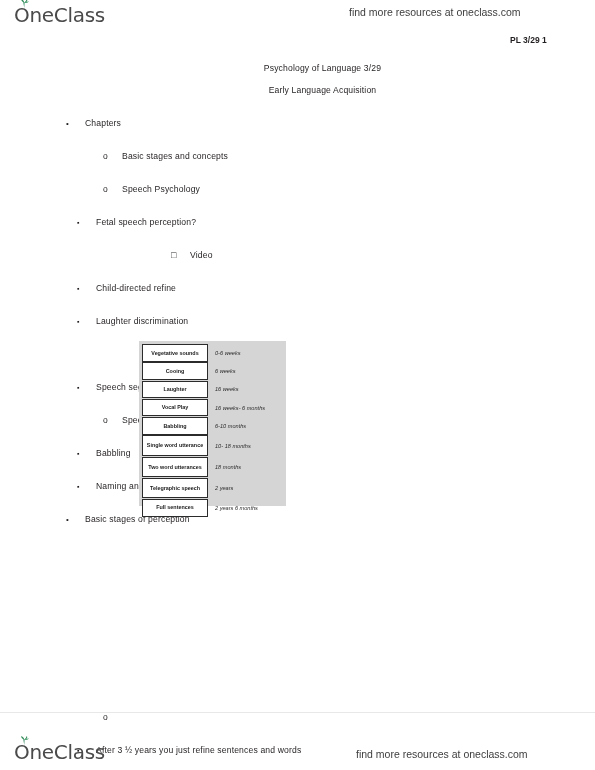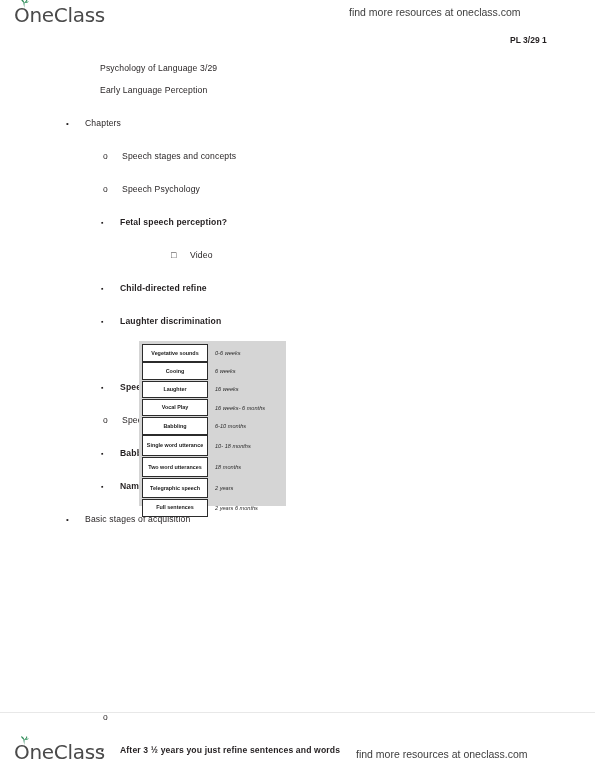--- a/index.html
+++ b/index.html
@@ -81,24 +81,24 @@
     position: absolute;
     display: inline-block;
     text-align: left;
   }
   .note-line .line-text {
     display: inline-block;
     text-align: right;
   }
 
   
-  .lvl-title  { margin-left: 100px; margin-bottom: 11px; }
+  .lvl-title  { margin-left: 50px; margin-bottom: 11px; text-align: center; }
   .lvl-1 { margin-left: 85px; }
   .lvl-2 { margin-left: 122px; }
-  .lvl-3 { margin-left: 120px; font-weight: bold; }
+  .lvl-3 { margin-left: 96px; }
   .lvl-4 { margin-left: 190px; }
 
   .lvl-1 .bullet-glyph { left: -19px; top: -0.5px; font-size: 8px; }
   .lvl-2 .bullet-glyph { left: -19px; top: 0px; font-size: 8.5px; }
   .lvl-3 .bullet-glyph { left: -19px; top: 0px; font-size: 7px; }
   .lvl-4 .bullet-glyph { left: -19px; top: -0.5px; font-size: 9px; }
 
   .gap-sm { height: 11px; }
 
   .row-space { margin-bottom: 11px; }
@@ -201,34 +201,34 @@
     </svg>
     <span>OneClass</span>
   </div>
   <div class="header-tagline">find more resources at oneclass.com</div>
   <div class="page-label">PL 3/29 1</div>
 </div>
 
 <div class="notes-body">
 
   <div class="note-line lvl-title">Psychology of Language 3/29</div>
-  <div class="note-line lvl-title">Early Language Perception</div>
+  <div class="note-line lvl-title">Early Language Acquisition</div>
 
   <div class="gap-sm"></div>
 
   <div class="note-line lvl-1 row-space">
     <span class="bullet-glyph">•</span>
     <span class="line-text">Chapters</span>
   </div>
 
   <div class="gap-sm"></div>
 
   <div class="note-line lvl-2 row-space">
     <span class="bullet-glyph">o</span>
-    <span class="line-text">Speech stages and concepts</span>
+    <span class="line-text">Basic stages and concepts</span>
   </div>
 
   <div class="gap-sm"></div>
 
   <div class="note-line lvl-2 row-space">
     <span class="bullet-glyph">o</span>
     <span class="line-text">Speech Psychology</span>
   </div>
 
   <div class="gap-sm"></div>
@@ -291,21 +291,21 @@
 
   <div class="note-line lvl-3 row-space">
     <span class="bullet-glyph">▪</span>
     <span class="line-text">Naming and words</span>
   </div>
 
   <div class="gap-sm"></div>
 
   <div class="note-line lvl-1 row-space">
     <span class="bullet-glyph">•</span>
-    <span class="line-text">Basic stages of acquisition</span>
+    <span class="line-text">Basic stages of perception</span>
   </div>
 
   <div style="height:176px;"></div>
 
   <div class="note-line lvl-2 row-space">
     <span class="bullet-glyph">o</span>
     <span class="line-text"></span>
   </div>
 
   <div class="gap-sm"></div>

